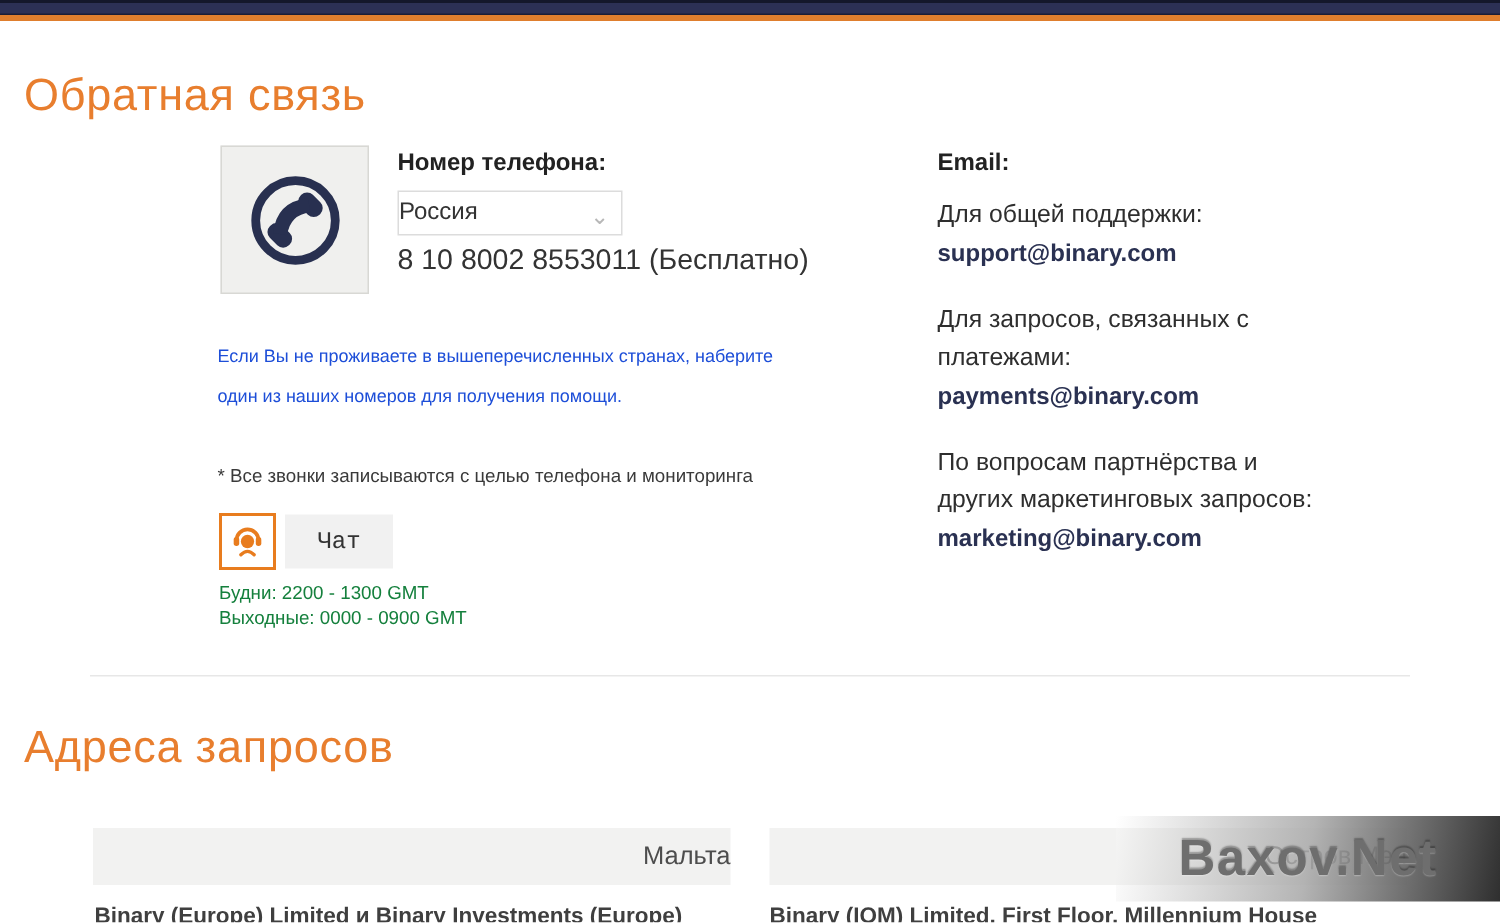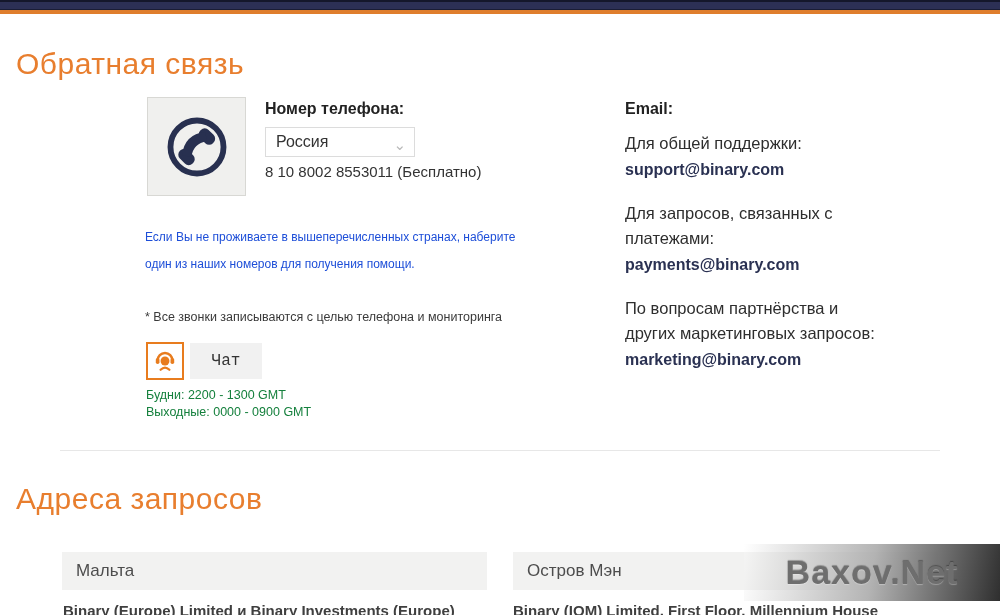--- a/index.html
+++ b/index.html
@@ -32,28 +32,28 @@
     display:flex; align-items:center; justify-content:center;
   }
   
   .phone-label {
     position:absolute; left:265px; top:100px;
     font-size:16px; font-weight:bold; color:#222;
   }
   .country-select {
     position:absolute; left:265px; top:127px; width:150px; height:30px;
     background:#fff; border:1px solid #dcdcdc; cursor:pointer;
-    font-size:16px; color:#333; padding-left:10px; line-height:28px;
+    font-size:16px; color:#333; line-height:28px;
   }
   .country-select .chevron {
     position:absolute; right:8px; top:3px; color:#b8b8b8; font-size:15px;
   }
   .phone-number {
     position:absolute; left:265px; top:163px;
-    font-size:15px; color:#333;
+    font-size:19px; color:#333;
   }
   .fallback-text {
     position:absolute; left:145px; top:224px; width:392px;
     font-size:12px; line-height:27px; color:#1d4ed8;
   }
   .recording-note {
     position:absolute; left:145px; top:310px;
     font-size:12.5px; color:#3a3a3a;
   }
   .chat-icon-box {
@@ -83,21 +83,21 @@
   }
   
   .divider {
     position:absolute; left:60px; top:450px; width:880px; height:1px;
     background:#e7e7e7;
   }
   
   .region-header {
     position:absolute; top:552px; width:425px; height:38px;
     background:#f2f2f1; font-size:17px; color:#4d4d4d;
-    line-height:38px; padding-left:14px;
+    line-height:38px; padding-left:14px;text-align:right;
   }
   .region-left { left:62px; }
   .region-right { left:513px; }
   .address-partial {
     position:absolute; top:602px; width:440px;
     font-size:15px; font-weight:600; color:#3f3f3f; white-space:nowrap;
   }
   .addr-left { left:63px; }
   .addr-right { left:513px; }
   

